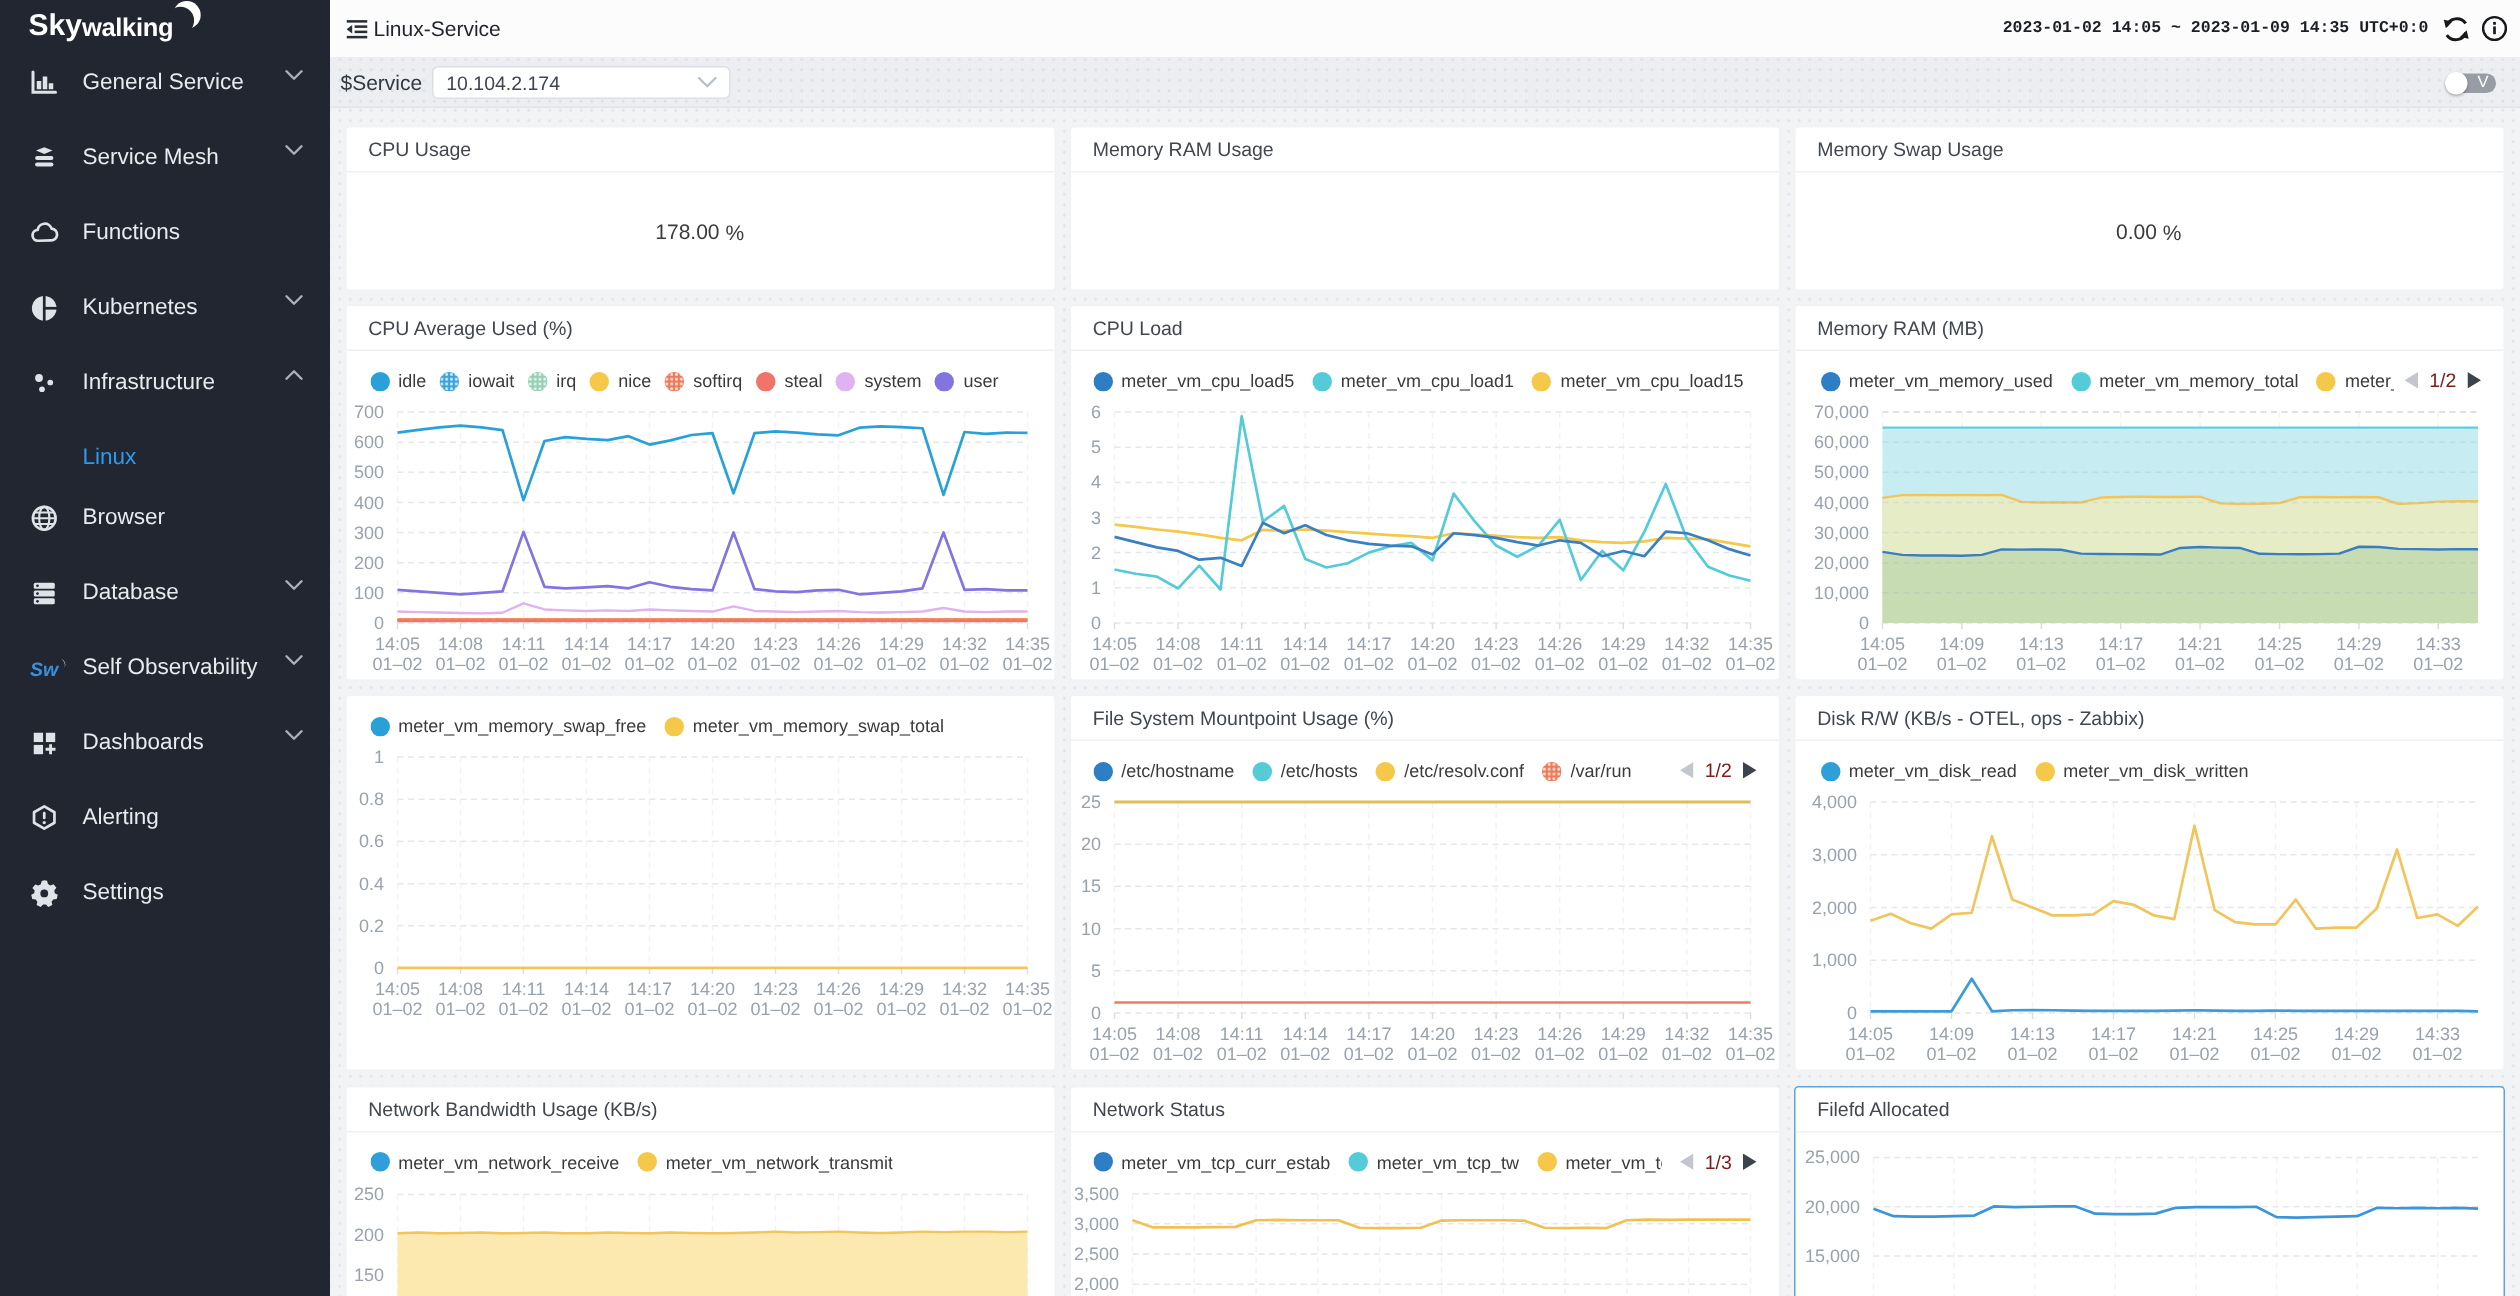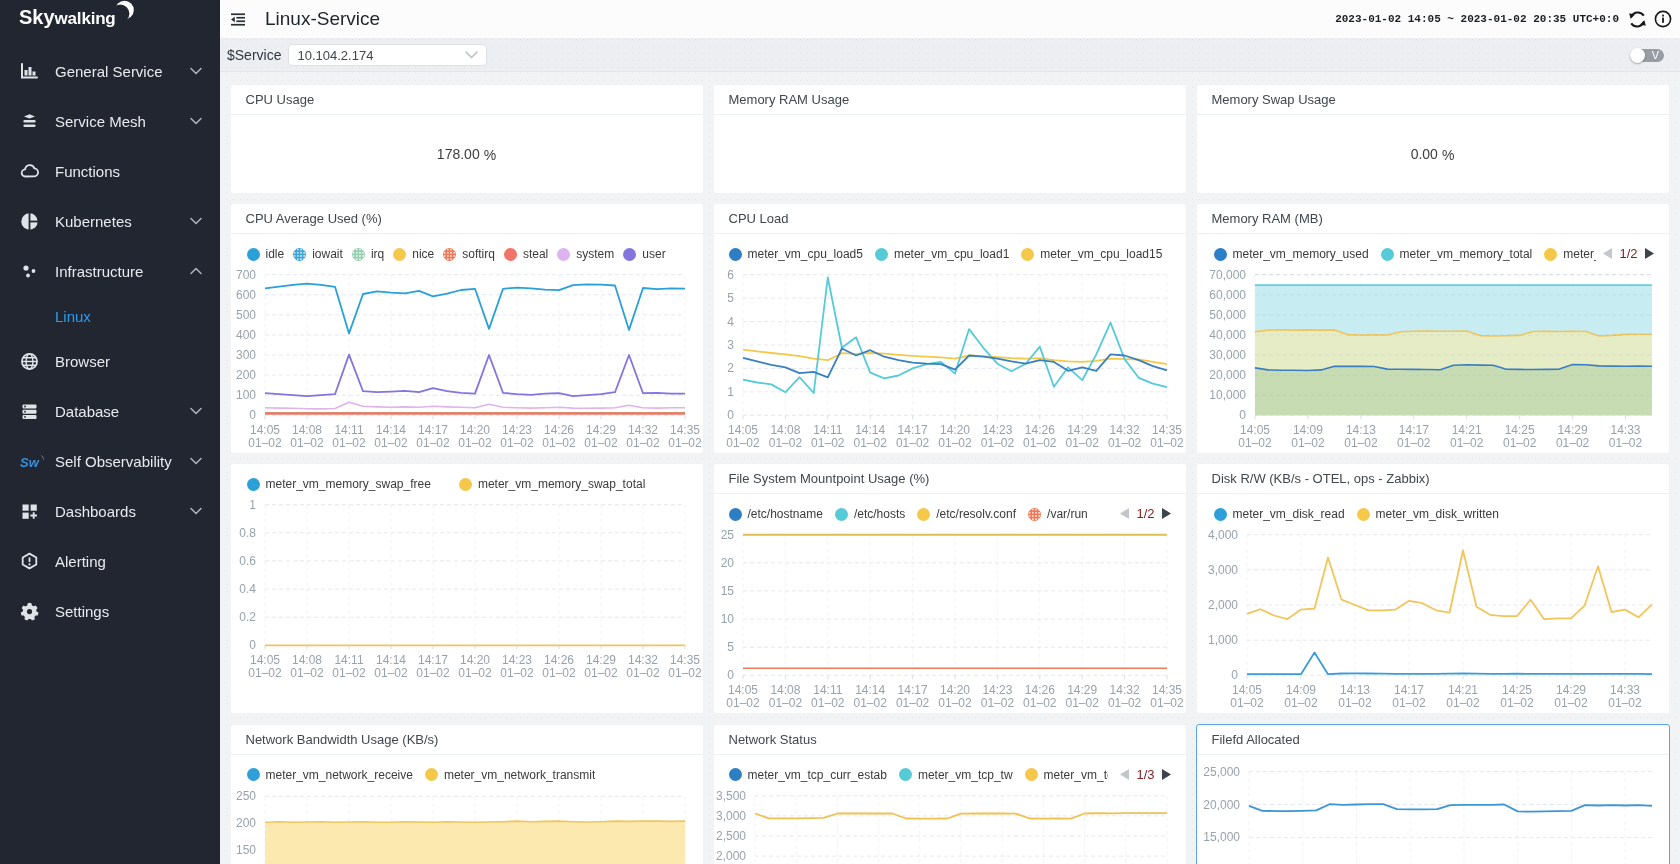--- a/index.html
+++ b/index.html
@@ -1,28 +1,28 @@
 <!DOCTYPE html>
 <html><head><meta charset="utf-8">
 <style>
 *{margin:0;padding:0;box-sizing:border-box}
 html,body{width:1680px;height:864px;overflow:hidden;font-family:"Liberation Sans",sans-serif}
 body{display:flex}
 .side{width:220px;height:100%;background:#212631;flex:none;position:relative}
 .logo{color:#fff;font-size:20px;font-weight:700;padding:0 0 0 19px;letter-spacing:0;display:flex;align-items:flex-end}
 .logo span{font-size:17px;font-weight:700;position:relative;top:0px;letter-spacing:-0.2px}
 .menu{margin-top:17px}
-.mi{display:flex;align-items:center;padding:0 18px 0 20px;position:relative}
+.mi{display:flex;align-items:flex-start;padding:0 18px 0 20px;position:relative}
 .mic{width:26px;display:flex;justify-content:flex-start;flex:none}
 .ml{color:#e8eaee;font-size:15px;margin-left:9px;flex:1}
 .mi.sub .ml{margin-left:35px}
 .chev{flex:none}
 .main{flex:1;height:100%;display:flex;flex-direction:column;background:#f1f3f5}
 .topbar{height:39px;background:#fcfcfd;border-bottom:1px solid #ebedf0;display:flex;align-items:center;padding:0 8px 0 9px;flex:none}
-.tbtitle{font-size:19px;color:#1f242a;margin-left:20px;flex:1}
+.tbtitle{font-size:14px;color:#1f242a;margin-left:4px;flex:1}
 .tbright{display:flex;align-items:center;gap:7px}
 .date{font-family:"Liberation Mono",monospace;font-size:11px;font-weight:700;color:#1b1e23;margin-right:2px}
 .toolbar{height:33px;background:#eceef1;border-bottom:1px solid #e2e5e9;display:flex;align-items:center;padding:0 16px 0 7px;flex:none;background-image:radial-gradient(circle,#dde0e4 .8px,rgba(0,0,0,0) 1px);background-size:7px 7px;background-position:3px 4px;background-color:#eceef1}
 .svclabel{font-size:14px;color:#303842}
 .select{width:199px;height:22px;background:#fff;border:1px solid #dcdfe4;border-radius:4px;margin-left:7px;display:flex;align-items:center;padding:0 8px;font-size:13px;color:#3f4650;justify-content:space-between}
 .content{position:relative;flex:1;background-image:radial-gradient(circle,#e1e4e8 .8px,rgba(0,0,0,0) 1px);background-size:7px 7px;background-position:3px 5px}
 .card{position:absolute;background:#fff;border:1px solid #f0f2f4;border-radius:3px;overflow:hidden}
 .ch{height:30px;line-height:29px;border-bottom:1px solid #edf0f2;font-size:13px;color:#40474e;padding-left:15px}
 .cb{position:relative;height:calc(100% - 30px)}
 .big{height:100%;display:flex;align-items:center;justify-content:center;color:#3c3c3c}
@@ -187,21 +187,21 @@
 <div class="topbar">
       <svg width="14" height="13" viewBox="0 0 14 13" style="margin-left:2px">
         <rect x="0" y="0.4" width="14" height="1.7" fill="#2a2f36"></rect>
         <rect x="5.4" y="3.9" width="8.6" height="1.7" fill="#2a2f36"></rect>
         <rect x="5.4" y="7.4" width="8.6" height="1.7" fill="#2a2f36"></rect>
         <rect x="0" y="10.9" width="14" height="1.7" fill="#2a2f36"></rect>
         <polygon points="0,6.5 3.8,3.7 3.8,9.3" fill="#2a2f36"></polygon>
       </svg>
       <div class="tbtitle">Linux-Service</div>
 <div class="tbright">
-        <span class="date">2023-01-02 14:05 ~ 2023-01-02 20:35 UTC+0:0</span>
+        <span class="date">2023-01-02 14:05 ~ 2023-01-09 14:35 UTC+0:0</span>
         <svg width="19" height="19" viewBox="0 0 19 19">
           <path d="M15.8 5.6A7.3 7.3 0 0 0 3 7.3" fill="none" stroke="#16181c" stroke-width="2"></path>
           <polygon points="1.2,3.2 7,4.4 2.6,8.8" fill="#16181c"></polygon>
           <path d="M3.2 13.4a7.3 7.3 0 0 0 12.8-1.7" fill="none" stroke="#16181c" stroke-width="2"></path>
           <polygon points="17.8,15.8 12,14.6 16.4,10.2" fill="#16181c"></polygon>
         </svg>
         <svg width="18" height="18" viewBox="0 0 18 18">
           <circle cx="9" cy="9" r="7.6" fill="none" stroke="#16181c" stroke-width="1.6"></circle>
           <rect x="8.1" y="7.6" width="1.8" height="5.2" fill="#16181c"></rect>
           <rect x="8.1" y="4.6" width="1.8" height="1.9" fill="#16181c"></rect>
@@ -481,21 +481,21 @@
             <line x1="58" y1="121.0" x2="455" y2="121.0" stroke="rgba(150,170,180,0.22)" stroke-width="1" stroke-dasharray="4 3"></line>
             <line x1="58" y1="101.0" x2="455" y2="101.0" stroke="rgba(150,170,180,0.22)" stroke-width="1" stroke-dasharray="4 3"></line>
             <line x1="58" y1="80.9" x2="455" y2="80.9" stroke="rgba(150,170,180,0.22)" stroke-width="1" stroke-dasharray="4 3"></line>
             <line x1="58" y1="60.8" x2="455" y2="60.8" stroke="rgba(150,170,180,0.22)" stroke-width="1" stroke-dasharray="4 3"></line>
             <line x1="58" y1="40.7" x2="455" y2="40.7" stroke="rgba(150,170,180,0.22)" stroke-width="1" stroke-dasharray="4 3"></line>
           </svg>
         </div>
       </div>
       <div class="card" style="left:9.5px;top:391px;width:474px;height:251px;border-color:#f0f2f4">
         <div class="cb">
-          <div class="lg" style="left:16px;gap:28px">
+          <div class="lg" style="left:16px;gap:12px">
             <span class="li"><i style="background-color:#29a1d8;"></i>meter_vm_memory_swap_free</span>
             <span class="li"><i style="background-color:#f5c849;"></i>meter_vm_memory_swap_total</span>
           </div>
           <svg class="cv" width="474" height="221" viewBox="0 0 474 221">
             <line x1="34.0" y1="40.7" x2="34.0" y2="181.3" stroke="#f1f3f6" stroke-width="1" stroke-dasharray="4 3"></line>
             <line x1="76.0" y1="40.7" x2="76.0" y2="181.3" stroke="#f1f3f6" stroke-width="1" stroke-dasharray="4 3"></line>
             <line x1="118.0" y1="40.7" x2="118.0" y2="181.3" stroke="#f1f3f6" stroke-width="1" stroke-dasharray="4 3"></line>
             <line x1="160.0" y1="40.7" x2="160.0" y2="181.3" stroke="#f1f3f6" stroke-width="1" stroke-dasharray="4 3"></line>
             <line x1="202.0" y1="40.7" x2="202.0" y2="181.3" stroke="#f1f3f6" stroke-width="1" stroke-dasharray="4 3"></line>
             <line x1="244.0" y1="40.7" x2="244.0" y2="181.3" stroke="#f1f3f6" stroke-width="1" stroke-dasharray="4 3"></line>

